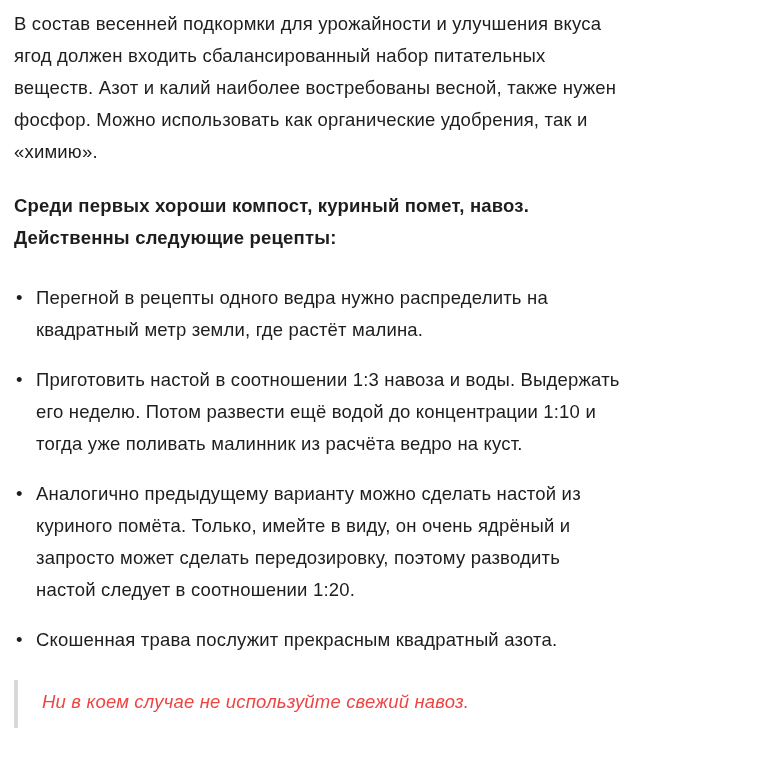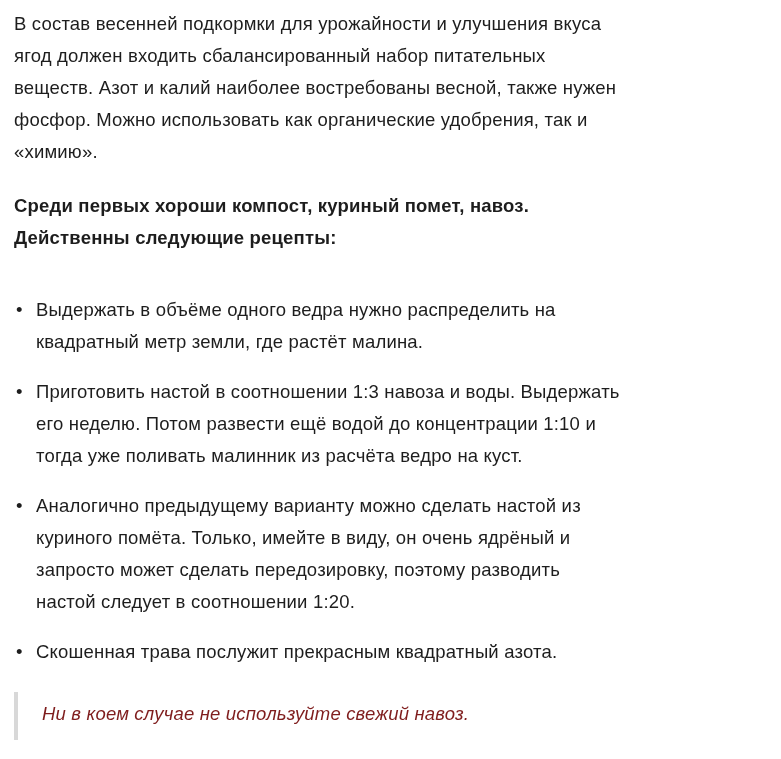--- a/index.html
+++ b/index.html
@@ -21,21 +21,21 @@
   }
   .para {
     font-size: 18.5px;
     line-height: 32px;
     margin: 0 0 22px 0;
     color: #1d1d1d;
     letter-spacing: 0.01em;
   }
   .para.bold {
     font-weight: bold;
-    margin-bottom: 40px;
+    margin-bottom: 28px;
   }
   .bullet-list {
     list-style: none;
     margin: 0 0 14px 0;
     padding: 0;
   }
   .bullet-item {
     position: relative;
     font-size: 18.5px;
     line-height: 32px;
@@ -57,38 +57,38 @@
   }
   .quote-block {
     margin: 24px 0 0 0;
     padding: 6px 0 10px 24px;
     border-left: 4px solid #d8d8d8;
   }
   .quote-text {
     font-style: italic;
     font-size: 18.5px;
     line-height: 32px;
-    color: #7f1d1d;
+    color: #ef4444;
     margin: 0;
     letter-spacing: 0.01em;
   }
 </style>
 </head>
 <body>
 
 <div class="article">
 
   <p class="para">В состав весенней подкормки для урожайности и улучшения вкуса ягод должен входить сбалансированный набор питательных веществ. Азот и калий наиболее востребованы весной, также нужен фосфор. Можно использовать как органические удобрения, так и «химию».</p>
 
   <p class="para bold">Среди первых хороши компост, куриный помет, навоз. Действенны следующие рецепты:</p>
 
   <ul class="bullet-list">
     <li class="bullet-item">
       <span class="bullet-dot">•</span>
-      <span>Выдержать в объёме одного ведра нужно распределить на квадратный метр земли, где растёт малина.</span>
+      <span>Перегной в рецепты одного ведра нужно распределить на квадратный метр земли, где растёт малина.</span>
     </li>
     <li class="bullet-item">
       <span class="bullet-dot">•</span>
       <span>Приготовить настой в соотношении 1:3 навоза и воды. Выдержать его неделю. Потом развести ещё водой до концентрации 1:10 и тогда уже поливать малинник из расчёта ведро на куст.</span>
     </li>
     <li class="bullet-item">
       <span class="bullet-dot">•</span>
       <span>Аналогично предыдущему варианту можно сделать настой из куриного помёта. Только, имейте в виду, он очень ядрёный и запросто может сделать передозировку, поэтому разводить настой следует в соотношении 1:20.</span>
     </li>
     <li class="bullet-item">

